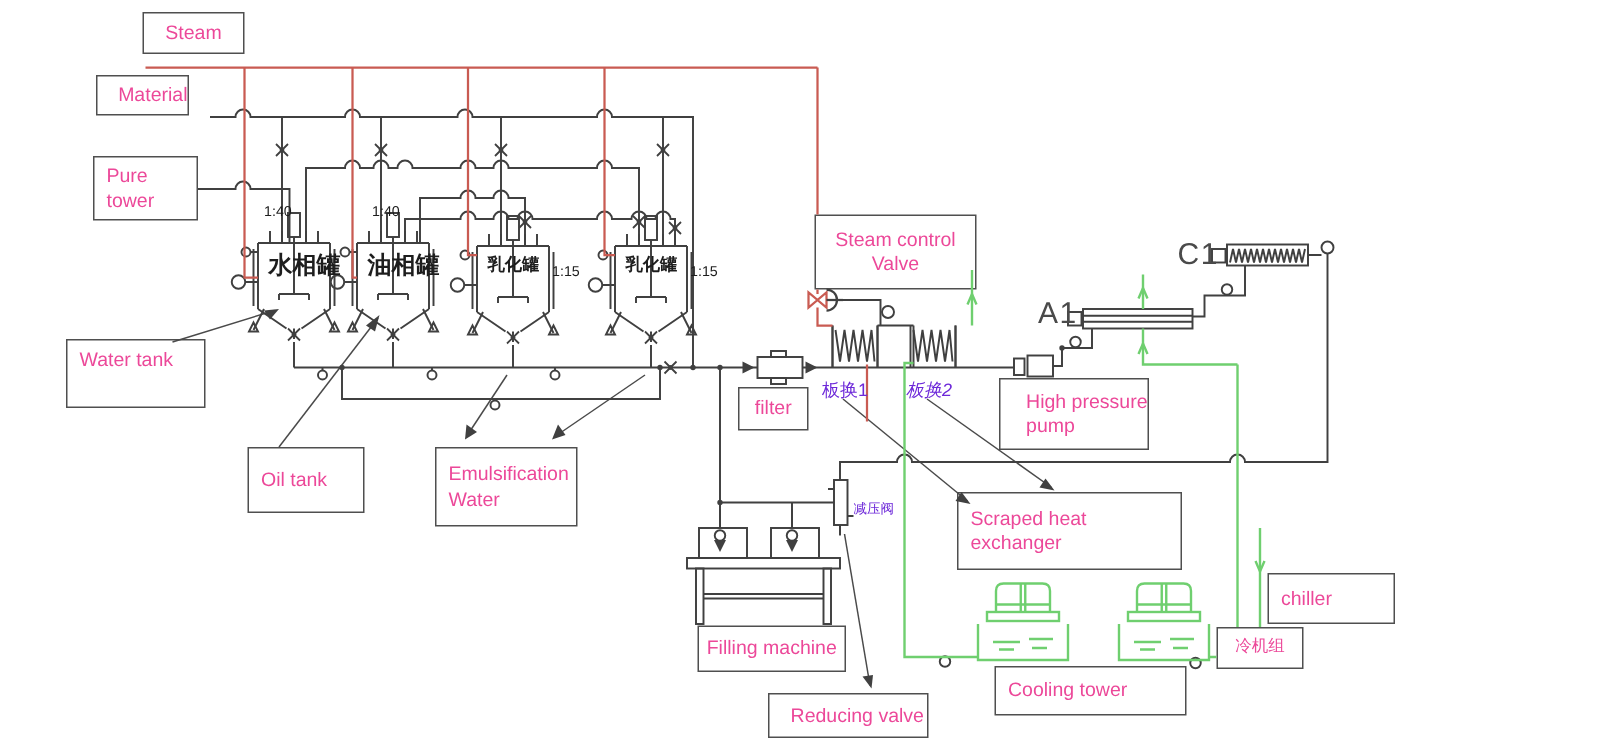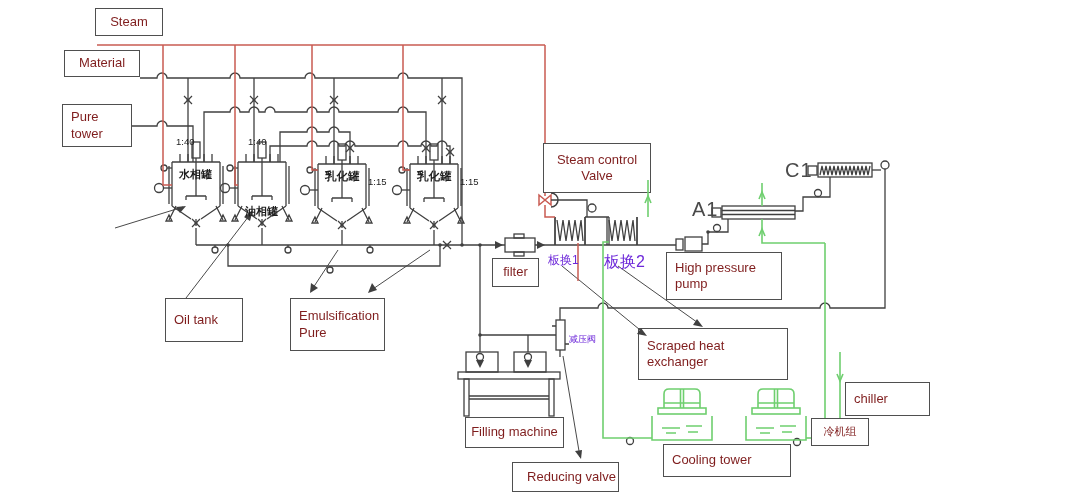--- a/index.html
+++ b/index.html
@@ -1,61 +1,64 @@
 <!DOCTYPE html>
 <html><head>
 <meta charset="utf-8">
 <style>
   html,body{margin:0;padding:0;background:#fff;}
   .stage{position:relative;width:1072px;height:497px;background:#ffffff;overflow:hidden;
          font-family:"Liberation Sans", sans-serif;}
   .wires{position:absolute;left:0;top:0;z-index:3;pointer-events:none;}
-  .box{position:absolute;z-index:2;background:#fff;border:1.4px solid #4f4f4f;color:#7f1d1d;
+  .box{position:absolute;z-index:2;background:#fff;border:1.4px solid #4f4f4f;color:#ec4899;
        font-size:13px;line-height:1.25;display:flex;align-items:center;box-sizing:border-box;}
   .box span{white-space:pre-line;}
   .c{justify-content:center;text-align:center;}
   .l{justify-content:flex-start;padding-left:8px;}
   .t{align-items:flex-start;padding-top:5px;}
   .lbl{position:absolute;z-index:4;color:#6d28d9;white-space:nowrap;}
-  .cn{font-size:11px;font-weight:bold;color:#1d1d1d;}
+  .cn{font-size:16px;font-weight:bold;color:#1d1d1d;}
   .ratio{font-size:9.5px;color:#1d1d1d;}
   .big{font-size:20px;color:#4a4a4a;letter-spacing:1px;}
   .sm{font-size:9px;}
 </style>
 </head>
 <body>
 
 <div class="stage">
 
   <div class="box c" style="left:95px;top:8px;width:68px;height:28px;">
       <span>Steam</span>
     </div>
-  <div class="box c" style="left:64px;top:50px;width:76px;height:27px;">
+  <div class="box c" style="left:64px;top:50px;width:62px;height:27px;justify-content:flex-end;">
       <span>Material</span>
     </div>
   <div class="box l" style="left:62px;top:104px;width:70px;height:43px;">
       <span>Pure
 tower</span>
     </div>
 
+  <div class="box l t" style="left:44px;top:226px;width:93px;height:46px;">
+      <span>Water tank</span>
+    </div>
   <div class="box l" style="left:165px;top:298px;width:78px;height:44px;">
       <span>Oil tank</span>
     </div>
   <div class="box l" style="left:290px;top:298px;width:95px;height:53px;">
       <span>Emulsification
-Pure</span>
+Water</span>
     </div>
   <div class="box c" style="left:543px;top:143px;width:108px;height:50px;">
       <span>Steam control
 Valve</span>
     </div>
   <div class="box c" style="left:492px;top:258px;width:47px;height:29px;">
       <span>filter</span>
     </div>
-  <div class="box l" style="left:666px;top:252px;width:116px;height:48px;">
+  <div class="box l" style="left:666px;top:252px;width:100px;height:48px;justify-content:flex-end;">
       <span>High pressure
 pump</span>
     </div>
   <div class="box l" style="left:638px;top:328px;width:150px;height:52px;">
       <span>Scraped heat exchanger</span>
     </div>
   <div class="box c" style="left:465px;top:417px;width:99px;height:31px;">
       <span>Filling machine</span>
     </div>
   <div class="box c" style="left:512px;top:462px;width:107px;height:30px;padding-left:12px;">
@@ -69,25 +72,25 @@
     </div>
   <div class="box c" style="left:811px;top:418px;width:58px;height:28px;font-size:11px;">
       <span>冷机组</span>
     </div>
 
   <span class="lbl ratio" style="left:176px;top:136px;">1:40</span>
   <span class="lbl ratio" style="left:248px;top:136px;">1:40</span>
   <span class="lbl ratio" style="left:368px;top:176px;">1:15</span>
   <span class="lbl ratio" style="left:460px;top:176px;">1:15</span>
   <span class="lbl cn" style="left:179px;top:167px;">水相罐</span>
-  <span class="lbl cn" style="left:245px;top:167px;margin-top:37px;">油相罐</span>
+  <span class="lbl cn" style="left:245px;top:167px;">油相罐</span>
   <span class="lbl cn" style="left:325px;top:169px;font-size:11.5px;">乳化罐</span>
   <span class="lbl cn" style="left:417px;top:169px;font-size:11.5px;">乳化罐</span>
   <span class="lbl" style="left:548px;top:252px;font-size:12px;">板换1</span>
-  <span class="lbl" style="left:604px;top:252px;font-size:16px;">板换2</span>
+  <span class="lbl" style="left:604px;top:252px;font-size:12px;font-style:italic;">板换2</span>
   <span class="lbl big" style="left:692px;top:198px;">A1</span>
   <span class="lbl big" style="left:785px;top:159px;">C1</span>
   <span class="lbl sm" style="left:569px;top:333px;">减压阀</span>
 
   <svg class="wires" width="1072" height="497" viewBox="0 0 1072 497">
     <defs>
       <g id="bt">
         <path d="M-4,-4 L4,4 M4,-4 L-4,4" fill="none" stroke-width="1.2"></path>
         <circle r="1.6" fill="#404040" stroke="none"></circle>
       </g>

